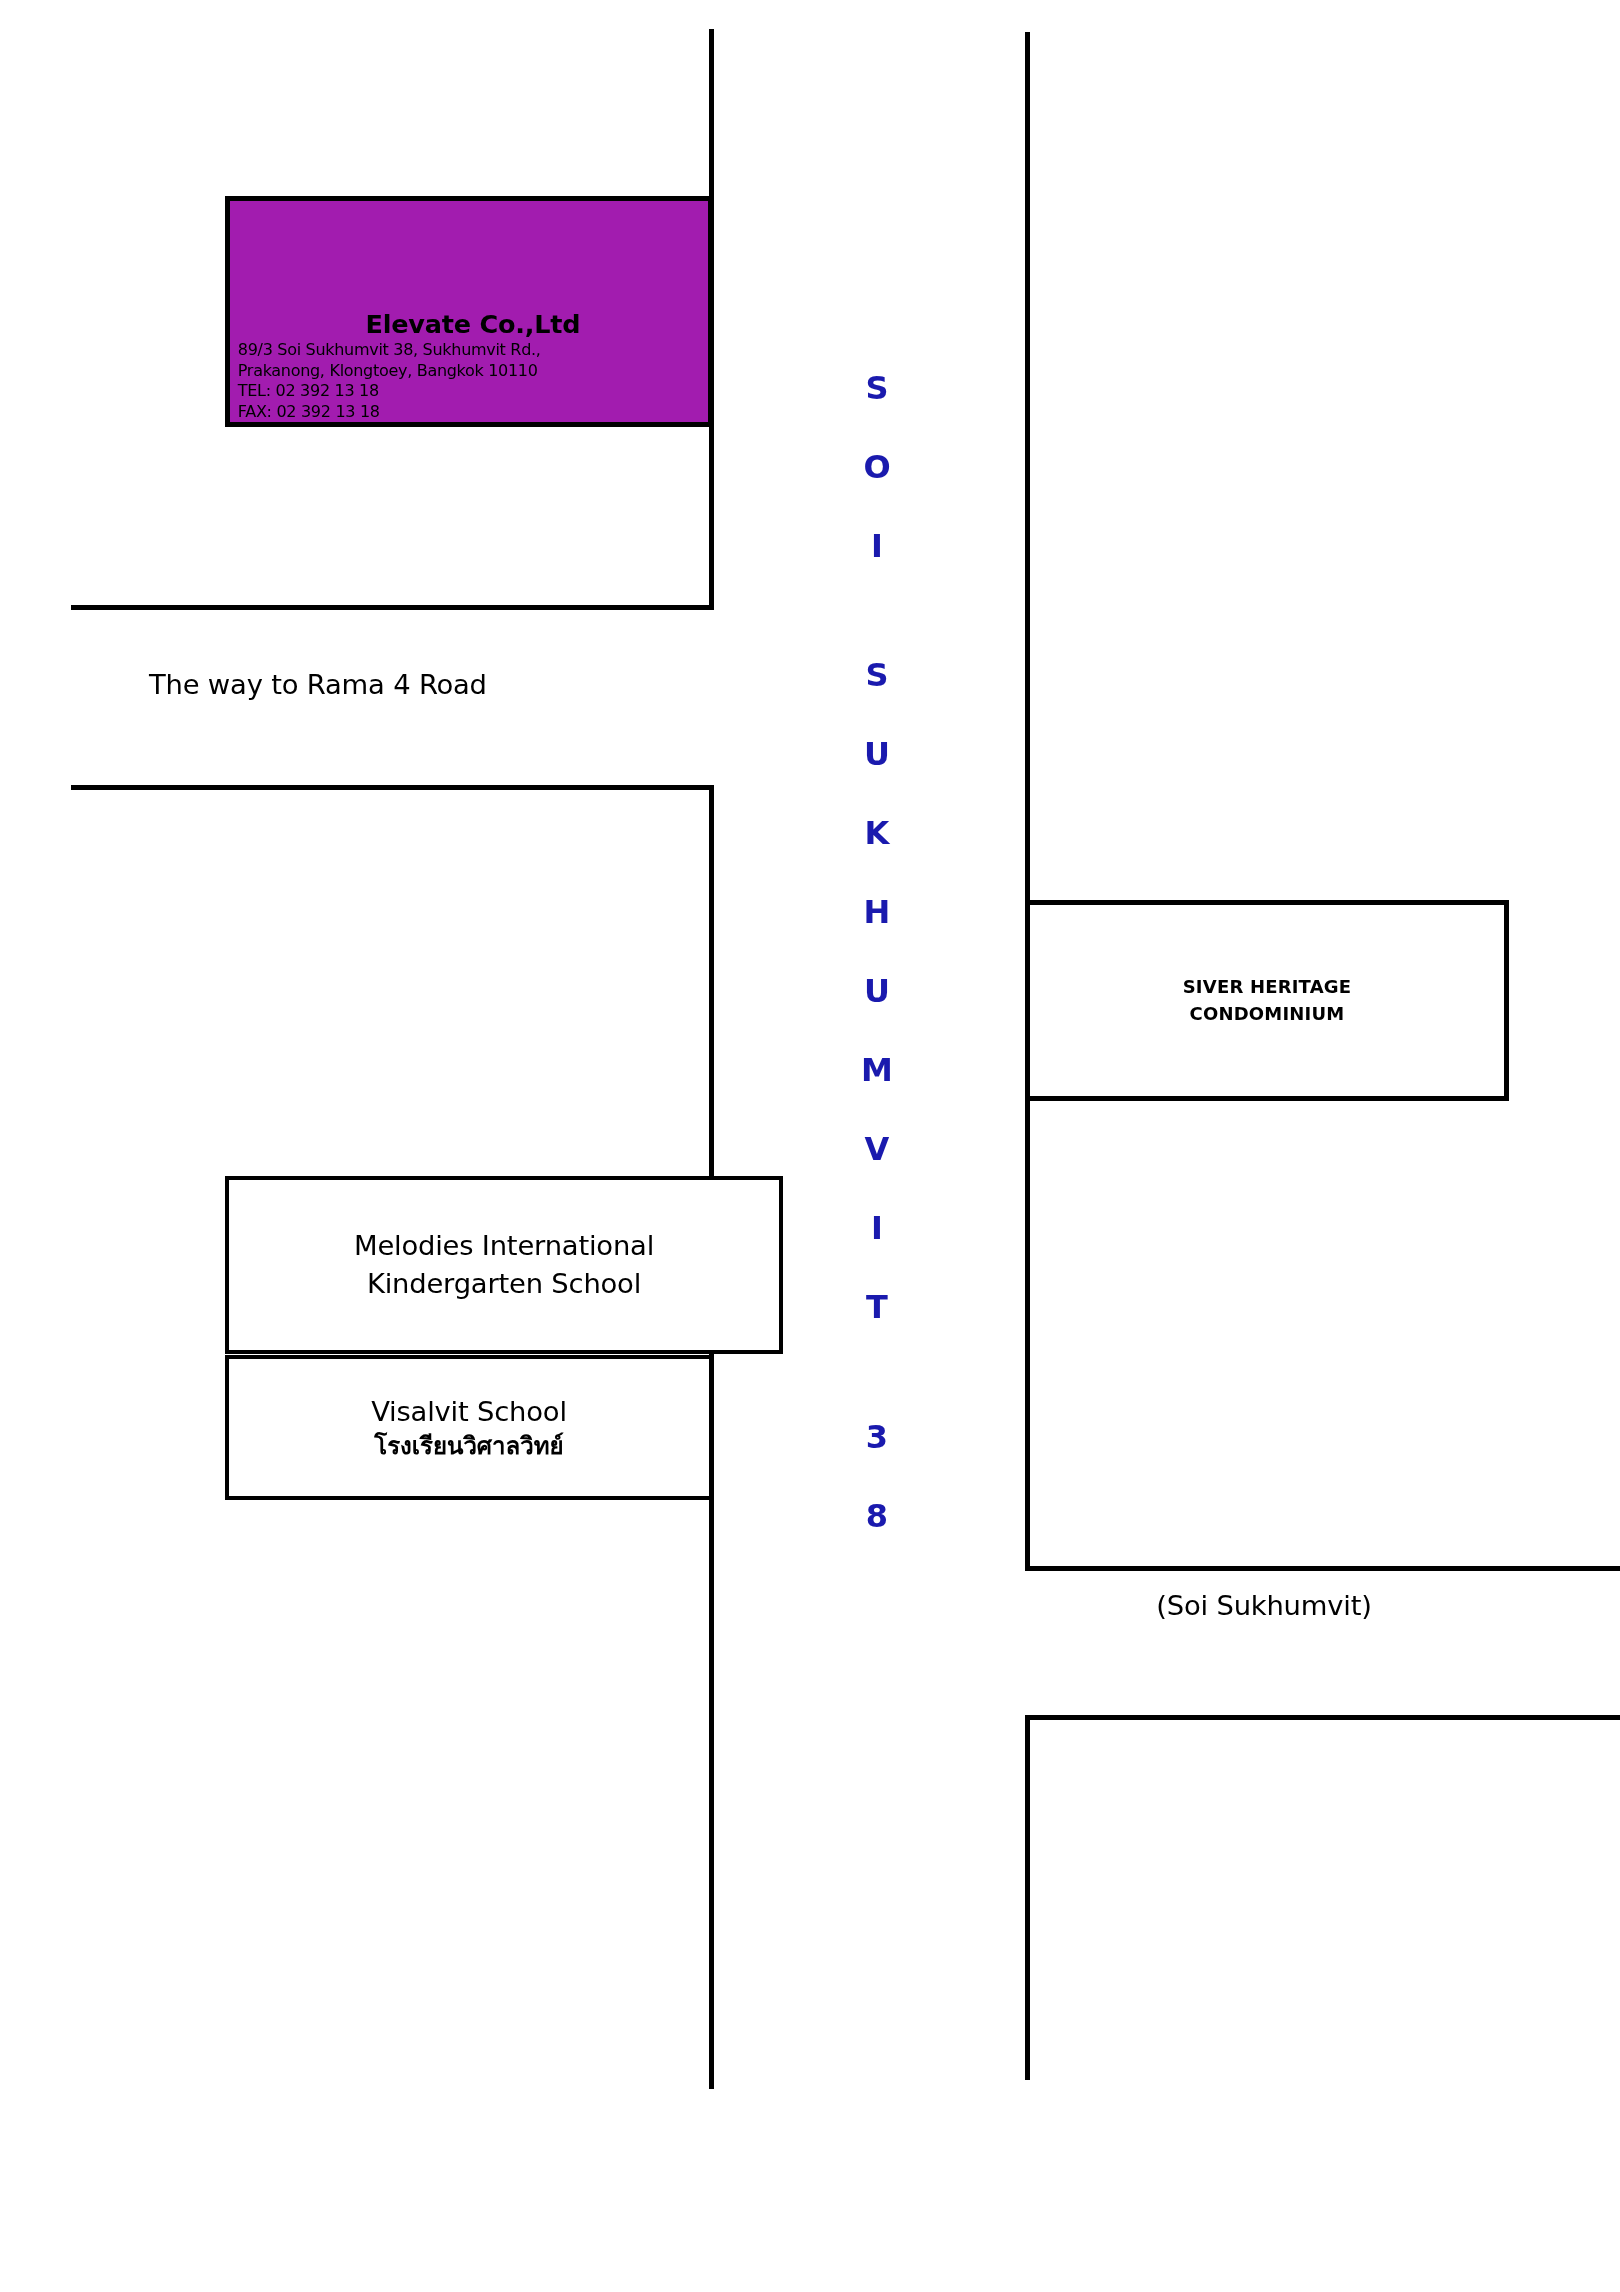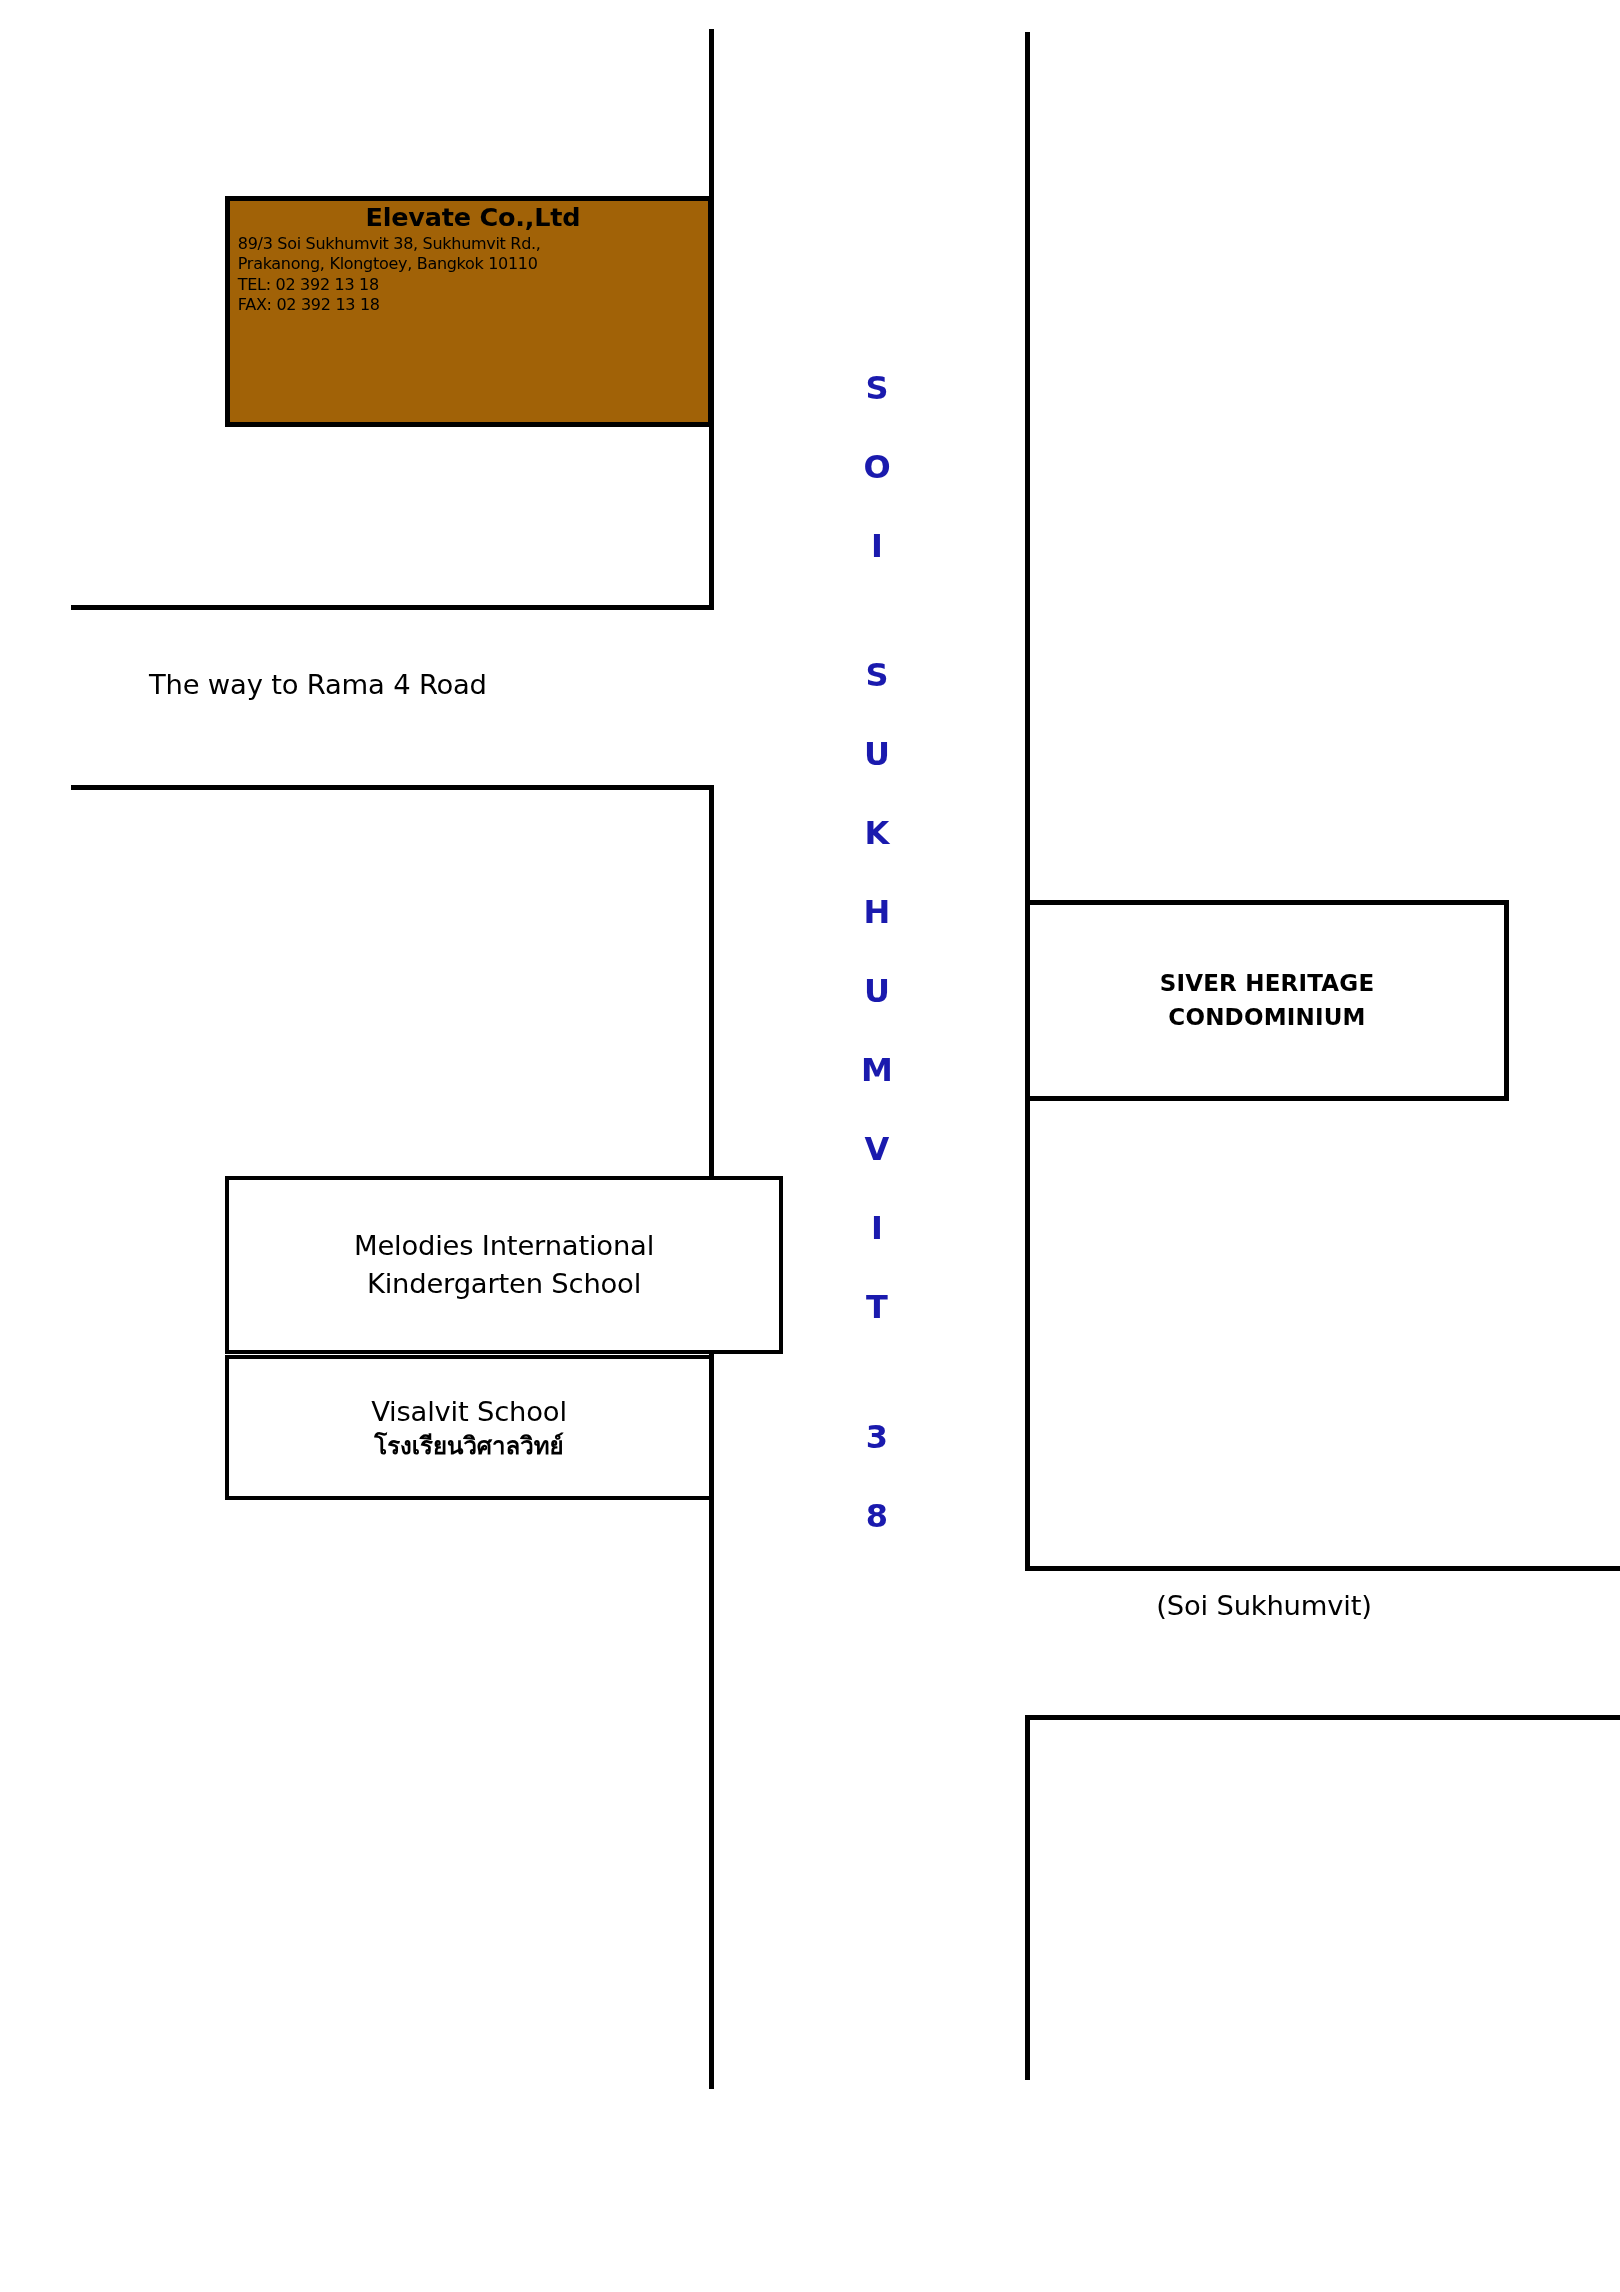--- a/index.html
+++ b/index.html
@@ -44,24 +44,24 @@
     justify-content: center;
     text-align: center;
   }
 
   
   #company-box {
     left: 225px;
     top: 196px;
     width: 488px;
     height: 231px;
-    background: #a16207;
+    background: #a21caf;
     border: 5.9px solid #000000;
     align-items: stretch;
-    justify-content: flex-start;
+    justify-content: flex-end;
     padding: 0 0 0 7.8px;
   }
   .company-name {
     font-size: 25.5px;
     font-weight: bold;
     text-align: center;
     line-height: 1.28;
     letter-spacing: -0.2px;
   }
   .company-addr-line {
@@ -99,21 +99,21 @@
 
   
   #condo-box {
     left: 1025px;
     top: 900px;
     width: 484px;
     height: 201px;
     border: 5.9px solid #000000;
   }
   .condo-line {
-    font-size: 23px;
+    font-size: 18px;
     font-weight: bold;
     line-height: 1.45;
     letter-spacing: 0.2px;
   }
 
   
   .caption {
     position: absolute;
     font-size: 27.4px;
     line-height: 1.35;

